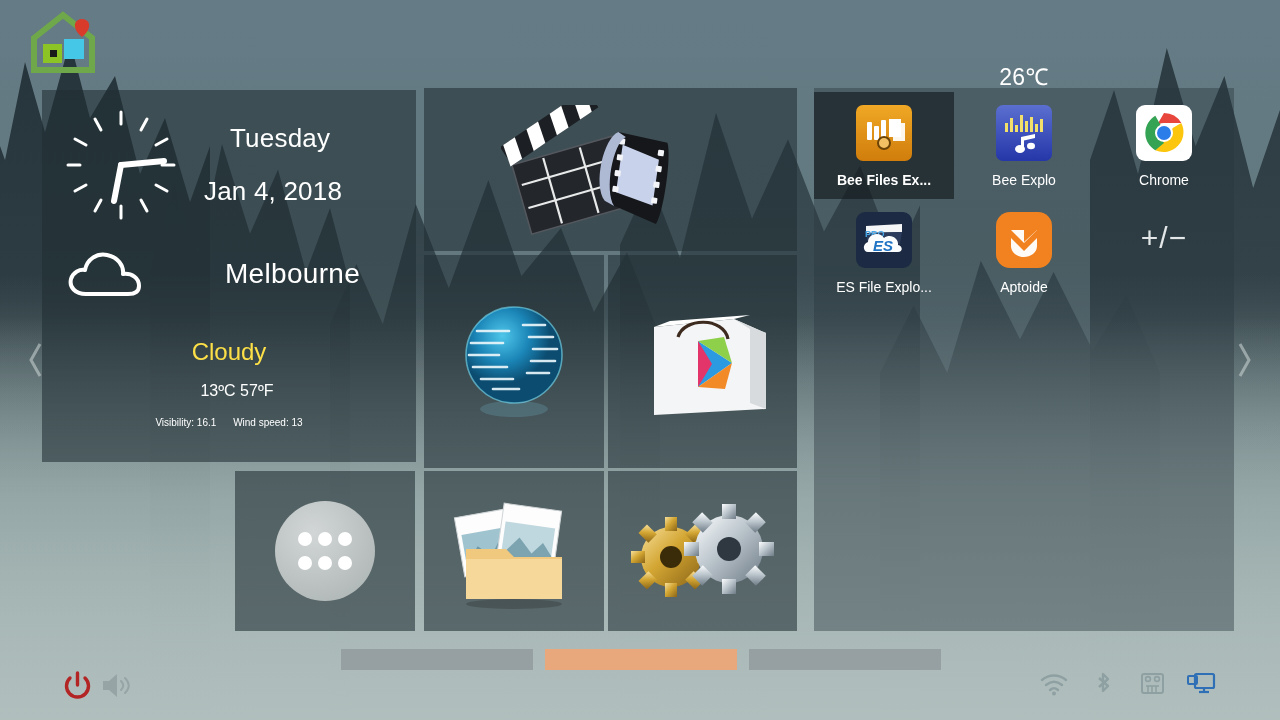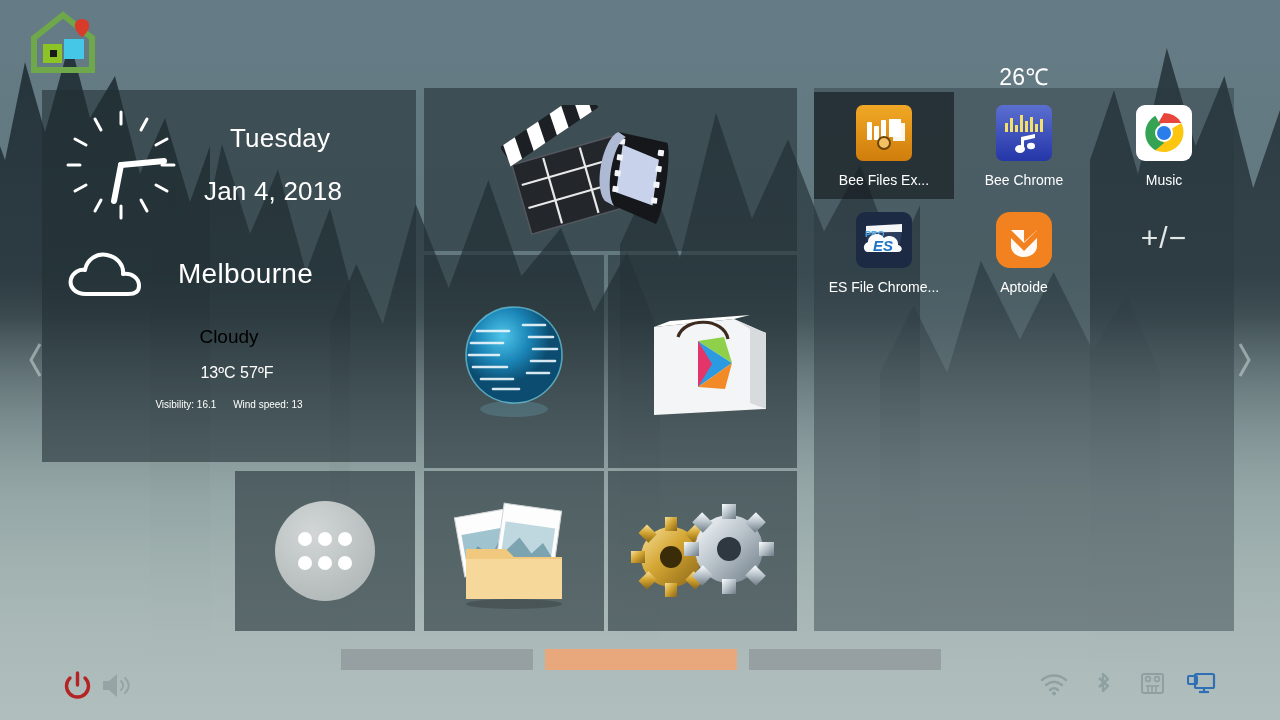--- a/index.html
+++ b/index.html
@@ -68,24 +68,24 @@
   }
 
   
   #weather-tile { left: 42px; top: 90px; width: 374px; height: 372px;
     display: flex; flex-direction: column; }
   .wx-top { display: flex; align-items: center; padding: 14px 0 0 18px; }
   .wx-clock { width: 122px; height: 122px; flex: 0 0 122px; }
   .wx-dt { margin-left: 6px; color: #fff; }
   .wx-day  { font-size: 26px; line-height: 1.2; letter-spacing: .2px; margin-left: 42px; }
   .wx-date { font-size: 26px; line-height: 1.2; letter-spacing: .2px; margin-top: 22px; margin-left: 16px; }
-  .wx-mid { display: flex; align-items: center; margin-top: 20px; padding-left: 24px; }
+  .wx-mid { display: flex; align-items: center; margin-top: 20px; padding-left: 24px; gap: 47px; }
   .wx-cloud { width: 82px; height: 56px; flex: 0 0 82px; }
   .wx-city { color: #fff; font-size: 28px; margin-left: 30px; letter-spacing: .3px; }
-  .wx-cond { color: #000000; font-size: 19px; text-align: center; margin-top: 24px; }
+  .wx-cond { color: #fde047; font-size: 24px; text-align: center; margin-top: 36px; }
   .wx-temp { color: #fff; font-size: 16px; text-align: center; margin-top: 16px; margin-left: 16px; }
   .wx-extra { color: #fff; font-size: 10px; text-align: center; margin-top: 17px; }
   .wx-extra span { margin: 0 7px; }
 
   
   #battery-tile { left: 42px; top: 471px; width: 186px; height: 160px;
     display: flex; align-items: center; justify-content: center; }
   .batt-wrap { position: relative; width: 96px; height: 96px; }
   .batt-pct {
     position: absolute; inset: 0; display: flex; align-items: center; justify-content: center;
@@ -119,21 +119,21 @@
   }
   .app-grid {
     position: absolute; left: 814px; top: 88px; width: 420px; height: 250px;
     display: grid; grid-template-columns: repeat(3, 1fr); grid-template-rows: repeat(2, 107px);
     padding-top: 4px;
   }
   .app-cell {
     display: flex; flex-direction: column; align-items: center; justify-content: flex-start;
     padding-top: 13px;
   }
-  .app-cell.focused { background: rgba(18,24,27,.62); }
+  .app-cell.focused { background: rgba(18,24,27,.62); font-weight: bold; }
   .app-ico { width: 56px; height: 56px; position: relative; }
   .app-label { color: #fff; font-size: 14px; margin-top: 11px; white-space: nowrap; }
   .plus-minus { color: #e3e7e7; font-size: 30px; font-weight: 300; letter-spacing: 1px; margin-top: 9px; }
 
   
   #pager { position: absolute; left: 341px; top: 649px; width: 600px; height: 21px;
     display: flex; justify-content: space-between; }
   .pg { width: 192px; height: 21px; background: rgba(150,160,162,.72); }
   .pg.active { background: #e8a87c; }
 
@@ -431,49 +431,49 @@
           <rect x="34" y="12" width="3" height="15"></rect>
           <rect x="39" y="19" width="3" height="8"></rect>
           <rect x="44" y="14" width="3" height="13"></rect>
         </g>
         <g fill="#ffffff">
           <path d="M25 32 L39 29 L39 33 L28 35.5 L28 43 L25 43 Z"></path>
           <ellipse cx="24" cy="44" rx="5" ry="4"></ellipse>
           <ellipse cx="35" cy="41" rx="4" ry="3.2"></ellipse>
         </g>
       </svg>
-      <div class="app-label">Bee Chrome</div>
+      <div class="app-label">Bee Explo</div>
     </div>
 
     <div class="app-cell">
       <svg class="app-ico" viewBox="0 0 56 56">
         <rect width="56" height="56" rx="9" fill="#ffffff"></rect>
         <g transform="translate(28,28)">
           <path d="M0,-20 A20,20 0 0 1 17.3,-10 L0,-10 A10,10 0 0 0 -8.7,-5 Z" fill="#e8453c"></path>
           <path d="M17.3,-10 A20,20 0 0 1 -8.7,17.3 L0,2 A10,10 0 0 0 8.7,-5 Z" fill="#fcc60e"></path>
           <path d="M-8.7,17.3 A20,20 0 0 1 -8.7,-17.3 L0,-2 A10,10 0 0 0 0,10 Z" fill="#34a353"></path>
           <circle r="9" fill="#ffffff"></circle>
           <circle r="7" fill="#2b7de9"></circle>
         </g>
       </svg>
-      <div class="app-label">Music</div>
+      <div class="app-label">Chrome</div>
     </div>
 
     <div class="app-cell">
       <svg class="app-ico" viewBox="0 0 56 56">
         <rect width="56" height="56" rx="9" fill="#1d2a44"></rect>
         <path d="M10 14 L46 12 L46 20 L10 21 Z" fill="#f4f6f8"></path>
         <path d="M10 21 L46 20 L44 32 L12 33 Z" fill="#2b3c5c"></path>
         <text x="9" y="25" font-family="Liberation Sans, sans-serif" font-size="9" font-weight="bold" fill="#4aa8e8">PRO</text>
         <g transform="translate(28,36)">
           <path d="M-16 4 C-21 4 -22 -4 -16 -6 C-16 -14 -4 -17 0 -10 C6 -15 15 -10 14 -3 C19 -2 19 4 14 4 Z" fill="#fafcfd"></path>
           <text x="-11" y="3" font-family="Liberation Sans, sans-serif" font-size="15" font-weight="bold" fill="#1f73c4" font-style="italic">ES</text>
         </g>
       </svg>
-      <div class="app-label">ES File Chrome...</div>
+      <div class="app-label">ES File Explo...</div>
     </div>
 
     <div class="app-cell">
       <svg class="app-ico" viewBox="0 0 56 56">
         <rect width="56" height="56" rx="14" fill="#f2821f"></rect>
         <path d="M15 18 L28 18 L28 30 L41 18 L41 34 C41 41 34 45 28 45 C22 45 15 41 15 34 Z" fill="#ffffff" opacity=".96"></path>
         <path d="M15 18 L28 31 L41 18 L41 26 L28 39 L15 26 Z" fill="#f2821f"></path>
       </svg>
       <div class="app-label">Aptoide</div>
     </div>

